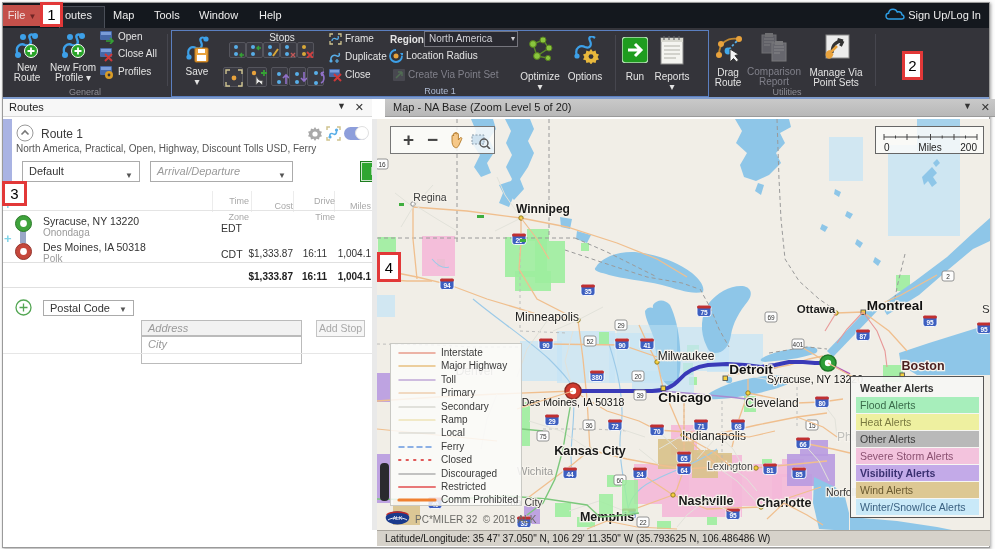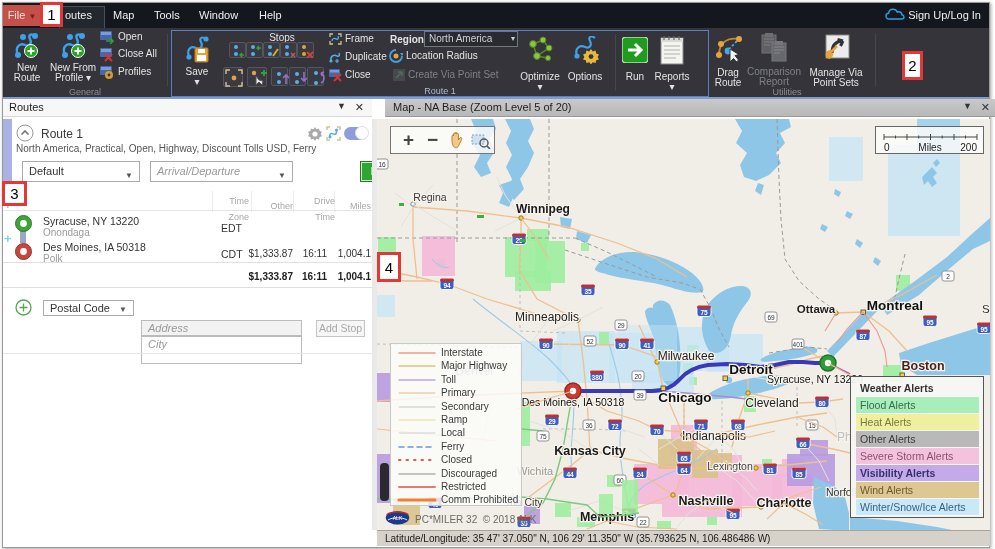--- a/index.html
+++ b/index.html
@@ -323,21 +323,21 @@
     <div class="abs" style="left:352px; top:7px; width:14px; height:14px; border-radius:7px; background:#fff; border:1px solid #e0e0e0;"></div>
     <div class="abs" style="left:13px; top:24px; font-size:10px; color:#555;">North America, Practical, Open, Highway, Discount Tolls USD, Ferry</div>
     <div class="sel" style="left:19px; top:42px; width:118px; height:21px; line-height:19px; padding-left:6px;">Default<span class="c">▼</span></div>
     <div class="sel" style="left:147px; top:42px; width:143px; height:21px; line-height:19px; padding-left:6px;"><span class="ph">Arrival/Departure</span><span class="c">▼</span></div>
     <div id="runbtn">Run➔</div>
     <div class="cline" style="left:209px;"></div>
     <div class="cline" style="left:248px;"></div>
     <div class="cline" style="left:290px;"></div>
     <div class="cline" style="left:331px;"></div>
     <div class="colhdr" style="left:210px; top:74px; width:36px;">Time<br>Zone</div>
-    <div class="colhdr" style="left:252px; top:79px; width:38px;">Other</div>
+    <div class="colhdr" style="left:252px; top:79px; width:38px;">Cost</div>
     <div class="colhdr" style="left:296px; top:74px; width:36px;">Drive<br>Time</div>
     <div class="colhdr" style="left:334px; top:79px; width:34px;">Miles</div>
     <div class="abs" style="left:0; top:91px; width:369px; border-top:1px solid #e4e4e4;"></div>
     <div class="abs" style="left:17px; top:104px; width:6px; height:20px; background:#9aa7c8;"></div>
     <div class="abs" style="left:1px; top:78px; color:#7fd4e8; font-size:13px; font-weight:bold;">+</div>
     <div class="abs" style="left:1px; top:112px; color:#7fd4e8; font-size:13px; font-weight:bold;">+</div>
     <svg class="abs" style="left:11px; top:95px;" width="19" height="19">
           <circle cx="9.5" cy="9.5" r="8" fill="#3fa33c" stroke="#2d7c2b"></circle>
           <circle cx="9.5" cy="9.5" r="3.4" fill="#fff"></circle>
         </svg>

